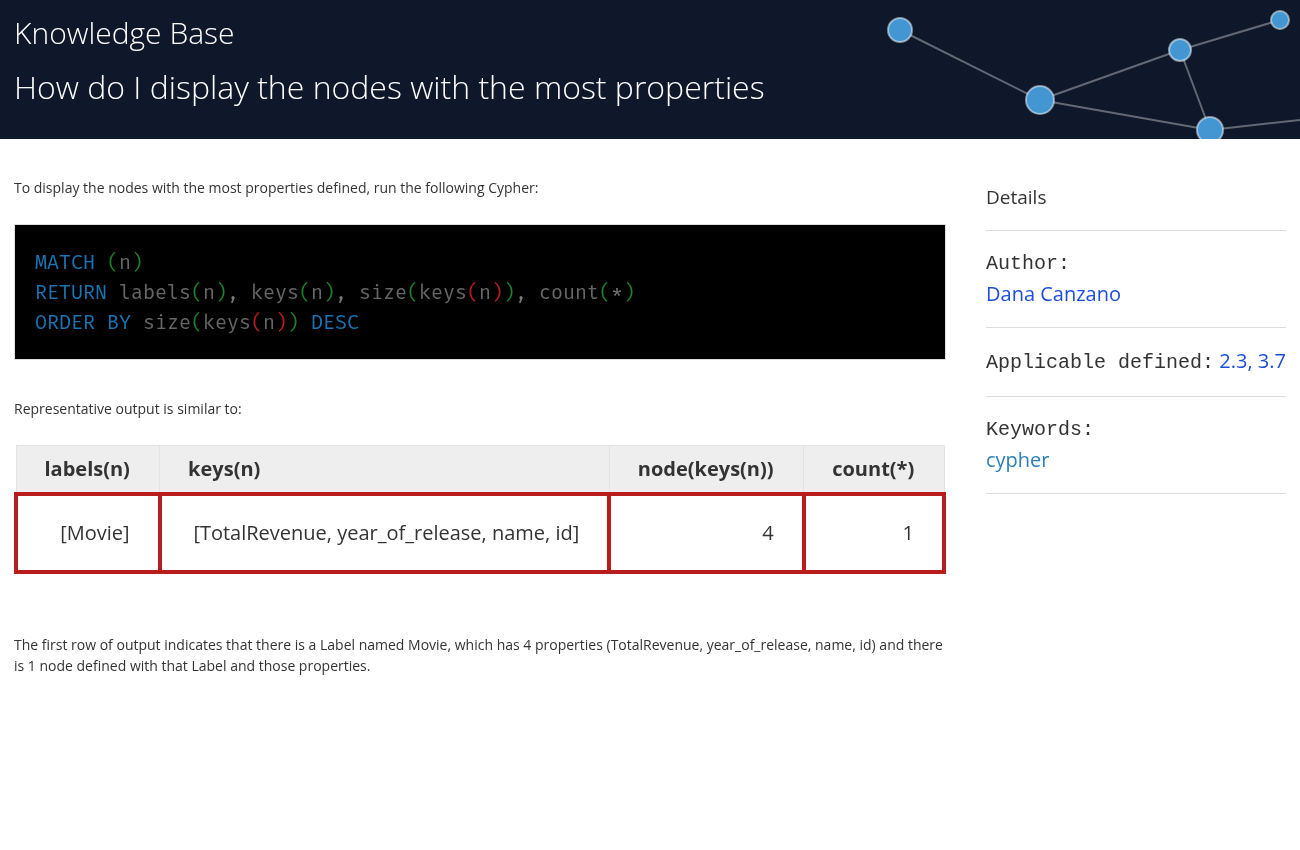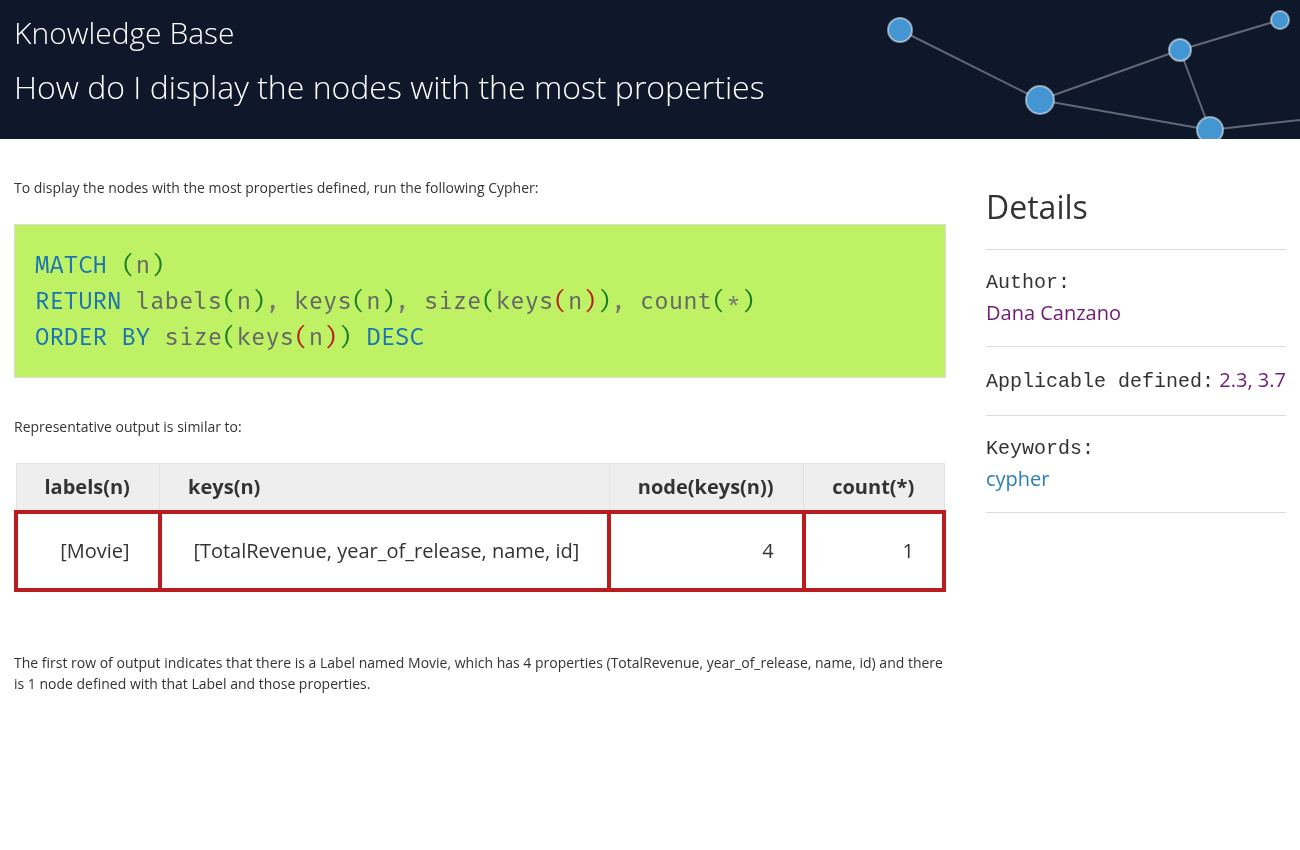--- a/index.html
+++ b/index.html
@@ -41,24 +41,24 @@
     flex: 1 1 auto;
     max-width: 960px;
   }
   .main p {
     font-size: 14px;
     color: #333;
     margin-bottom: 26px;
   }
   pre.code {
     border: 1px solid #ddd;
-    background: #bef264;
+    background: #000000;
     padding: 22px 20px;
     font-family: "Fira Mono", Menlo, Consolas, monospace;
-    font-size: 24px;
+    font-size: 20px;
     line-height: 1.5;
     margin-bottom: 38px;
     white-space: pre;
     overflow-x: auto;
   }
   .kw { color: #1a74b3; }
   .punc { color: #777; }
   .ident { color: #666; }
   .paren1 { color: #1b7f2a; }
   .paren2 { color: #b91e1e; }
@@ -84,34 +84,34 @@
     vertical-align: middle;
     text-align: right;
   }
 
   .sidebar {
     flex: 0 0 300px;
     padding-top: 6px;
   }
   .sidebar h2 {
     font-weight: 400;
-    font-size: 32px;
+    font-size: 19px;
     color: #333;
     padding-bottom: 18px;
     border-bottom: 1px solid #ddd;
     margin-bottom: 18px;
   }
   .detail-block {
     border-bottom: 1px solid #ddd;
     padding-bottom: 18px;
     margin-bottom: 18px;
     font-size: 20px;
   }
   .detail-block .label { color: #333; font-family: Liberation Mono, monospace; }
-  .detail-block .value { color: #701a75; }
+  .detail-block .value { color: #1d4ed8; }
   .keyword-link {
     color: #2a7fb8;
     text-decoration: none;
     cursor: pointer;
   }
 </style>
 </head>
 <body>
 
 <header class="hero">

